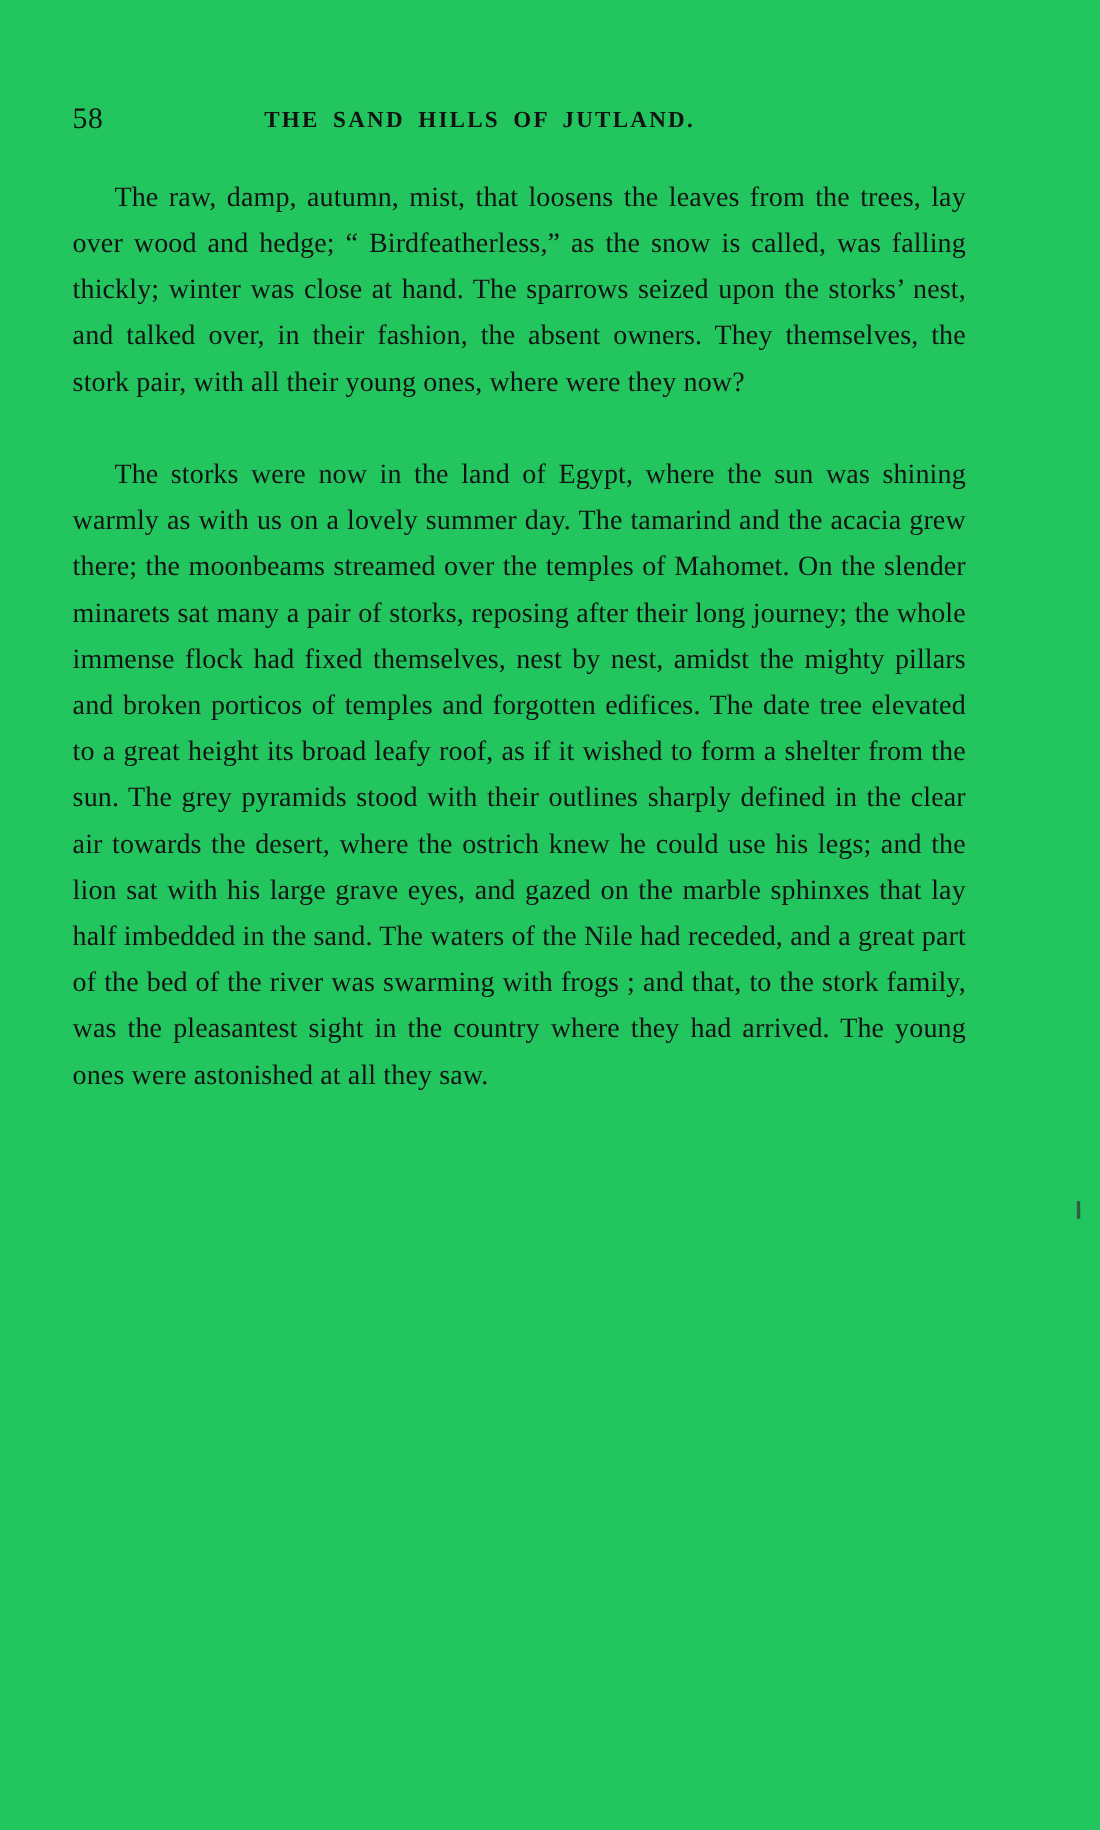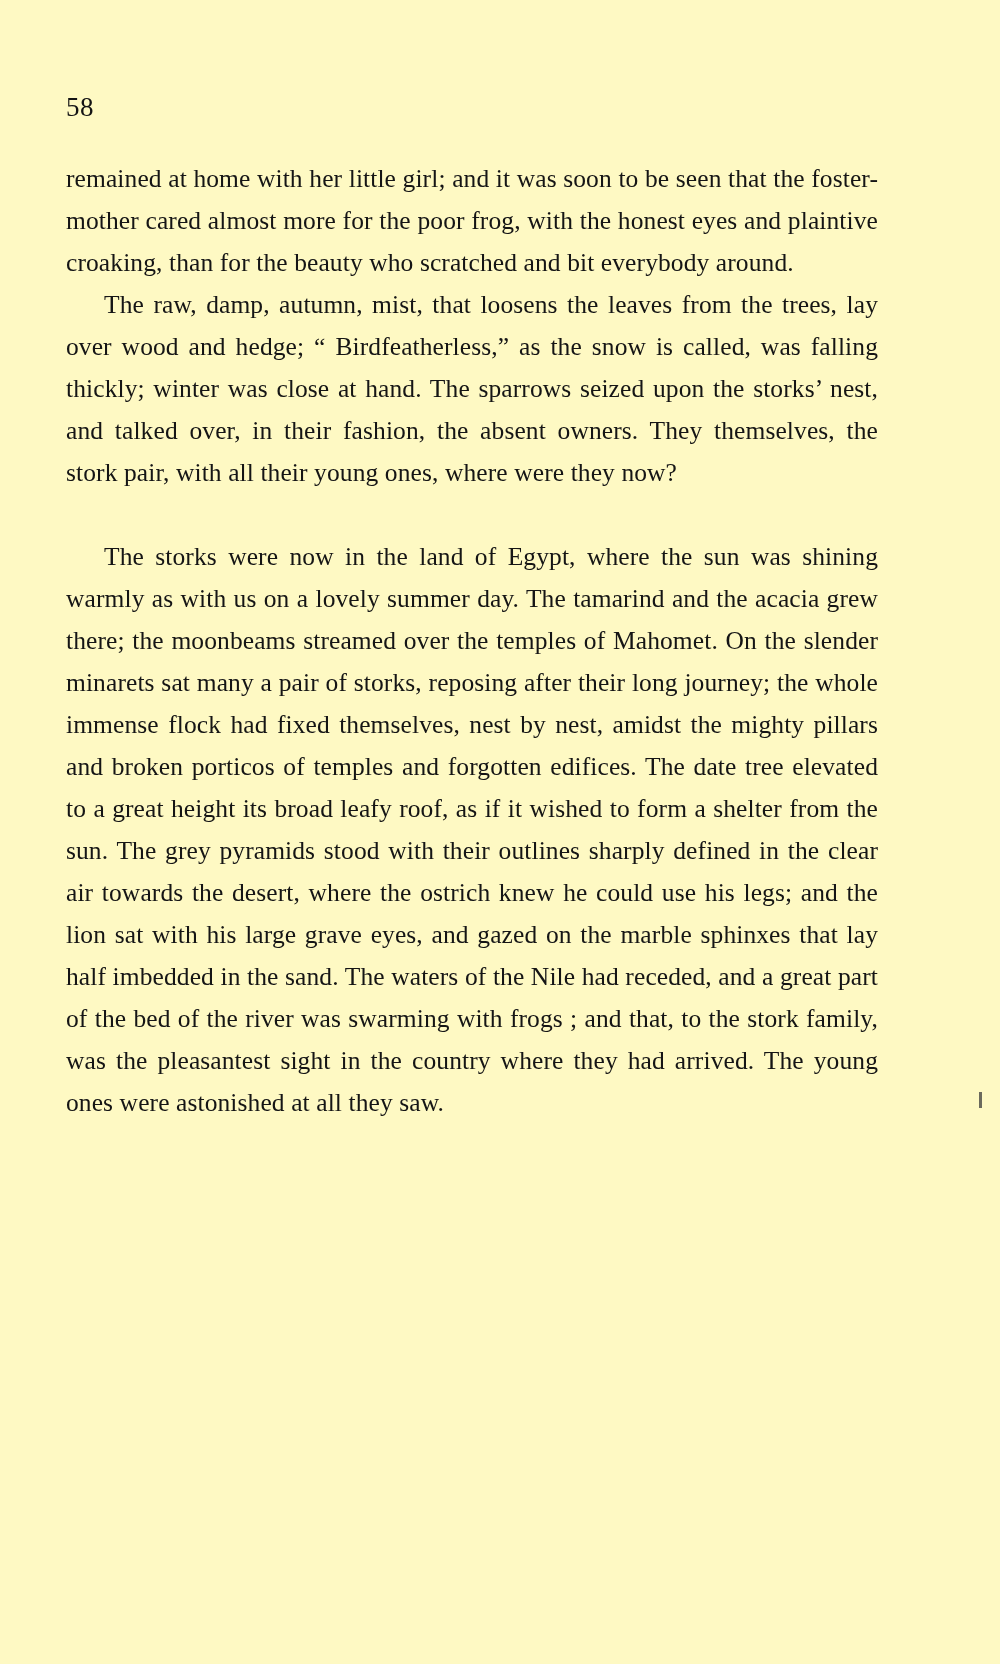--- a/index.html
+++ b/index.html
@@ -14,21 +14,21 @@
     font-family: "Liberation Serif", serif;
     color: #1a1a1a;
     overflow: hidden;
   }
   .page {
     position: absolute;
     left: 0;
     top: 0;
     width: 1000px;
     height: 1664px;
-    background: #fef9c3;
+    background: #22c55e;
   }
   .header {
     position: absolute;
     left: 66px;
     top: 92px;
     width: 810px;
     height: 34px;
   }
   .folio {
     position: absolute;
@@ -81,22 +81,22 @@
     opacity: 0.75;
   }
 </style>
 </head>
 <body>
 
 <div class="page">
 
   <div class="header">
     <div class="folio">58</div>
+    <div class="running-title">THE SAND HILLS OF JUTLAND.</div>
   </div>
 
   <div class="body-col">
-    <p class="para">remained at home with her little girl; and it was soon to be seen that the foster-mother cared almost more for the poor frog, with the honest eyes and plaintive croaking, than for the beauty who scratched and bit everybody around.</p>
     <p class="para indent">The raw, damp, autumn, mist, that loosens the leaves from the trees, lay over wood and hedge; “ Birdfeatherless,” as the snow is called, was falling thickly; winter was close at hand. The sparrows seized upon the storks’ nest, and talked over, in their fashion, the absent owners. They themselves, the stork pair, with all their young ones, where were they now?</p>
     <p class="para indent gap-before">The storks were now in the land of Egypt, where the sun was shining warmly as with us on a lovely summer day. The tamarind and the acacia grew there; the moonbeams streamed over the temples of Mahomet. On the slender minarets sat many a pair of storks, reposing after their long journey; the whole immense flock had fixed themselves, nest by nest, amidst the mighty pillars and broken porticos of temples and forgotten edifices. The date tree elevated to a great height its broad leafy roof, as if it wished to form a shelter from the sun. The grey pyramids stood with their outlines sharply defined in the clear air towards the desert, where the ostrich knew he could use his legs; and the lion sat with his large grave eyes, and gazed on the marble sphinxes that lay half imbedded in the sand. The waters of the Nile had receded, and a great part of the bed of the river was swarming with frogs ; and that, to the stork family, was the pleasantest sight in the country where they had arrived. The young ones were astonished at all they saw.</p>
   </div>
 
   <div class="edge-mark"></div>
 </div>
 
 </body></html>

